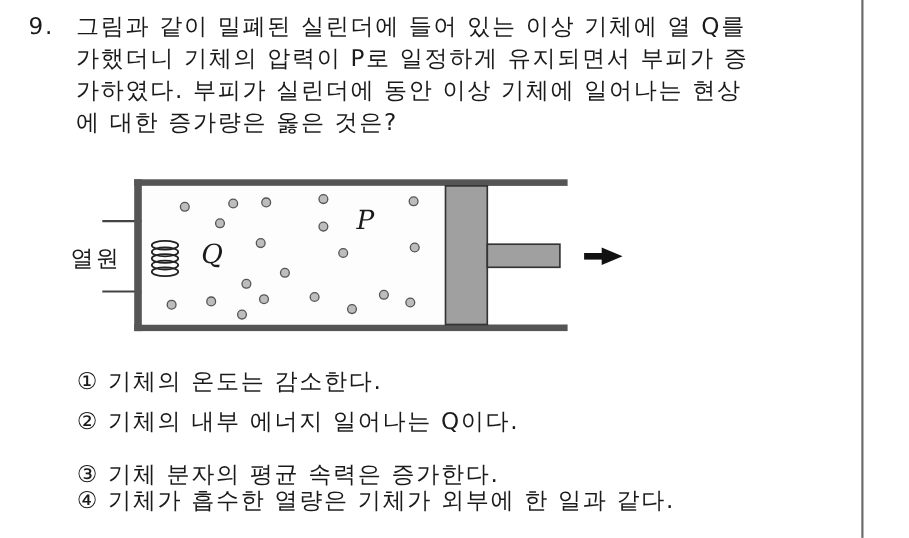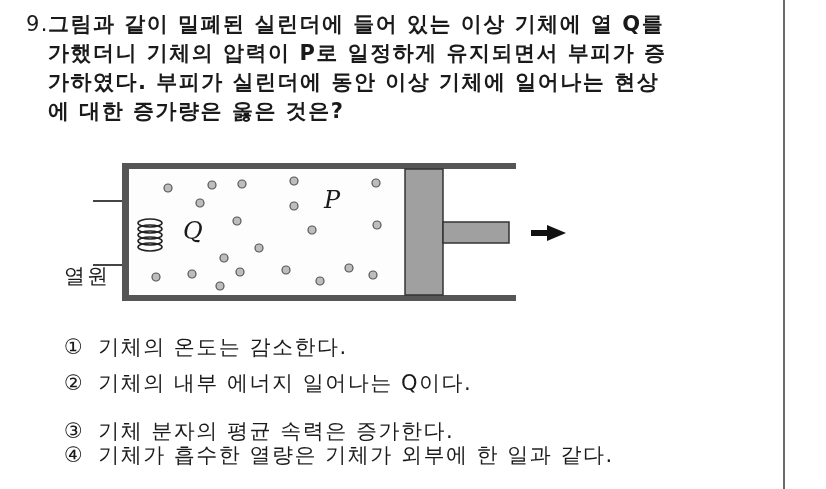--- a/index.html
+++ b/index.html
@@ -1,24 +1,24 @@
 <!DOCTYPE html>
 <html><head>
   <meta charset="utf-8">
   <style>
     html, body { margin: 0; padding: 0; background: #ffffff; }
     body { width: 826px; height: 489px; position: relative; overflow: hidden;
            font-family: "DejaVu Sans", "Liberation Sans", sans-serif; color: #1a1a1a; }
     .divider { position: absolute; left: 783px; top: 0; width: 2px; height: 489px; background: #6a6a6a; }
     .question { position: absolute; left: 26px; top: 10px; width: 740px; font-size: 21px; line-height: 28px; letter-spacing: 1.5px; }
     .q-num { position: absolute; left: 0; top: 0; }
-    .q-line { position: absolute; left: 22px; white-space: nowrap; font-weight: bold; }
+    .q-line { position: absolute; left: 43px; white-space: nowrap; }
     .diagram { position: absolute; left: 0; top: 150px; width: 826px; height: 170px; }
     .choices { position: absolute; left: 64px; top: 333px; font-size: 21px; letter-spacing: 1.5px; }
-    .choice { position: absolute; left: 0; white-space: nowrap; }
+    .choice { position: absolute; left: 0; white-space: nowrap; text-align: right; }
     .choice .mark { display: inline-block; width: 26px; }
   </style>
 </head>
 <body>
 
 <div class="divider"></div>
 
 <div class="question">
   <span class="q-num">9.</span>
   <span class="q-line" style="top:0px">그림과 같이 밀폐된 실린더에 들어 있는 이상 기체에 열 Q를</span>
@@ -76,21 +76,21 @@
     <g>
       <rect x="405" y="169" width="38" height="126" fill="#a0a0a0" stroke="#333" stroke-width="1.5"></rect>
       <rect x="443" y="222" width="66" height="21" fill="#a0a0a0" stroke="#333" stroke-width="1.5"></rect>
     </g>
 
     <g fill="#111">
       <rect x="531" y="230" width="18" height="6"></rect>
       <polygon points="547,225 566,233 547,241"></polygon>
     </g>
   </svg>
-  <span style="position:absolute; left:64px; top:71px; font-size:21px; letter-spacing:2px;margin-top:41px;">열원</span>
+  <span style="position:absolute; left:64px; top:71px; font-size:21px; letter-spacing:2px;">열원</span>
   <span style="position:absolute; left:183px; top:67px; font-family:'DejaVu Serif', serif; font-style:italic; font-size:24px;">Q</span>
   <span style="position:absolute; left:324px; top:36px; font-family:'DejaVu Serif', serif; font-style:italic; font-size:24px;">P</span>
 </div>
 
 <div class="choices">
   <div class="choice" style="top:0px">
     <span class="mark">①</span>
     <span>기체의 온도는 감소한다.</span>
   </div>
   <div class="choice" style="top:36px">

